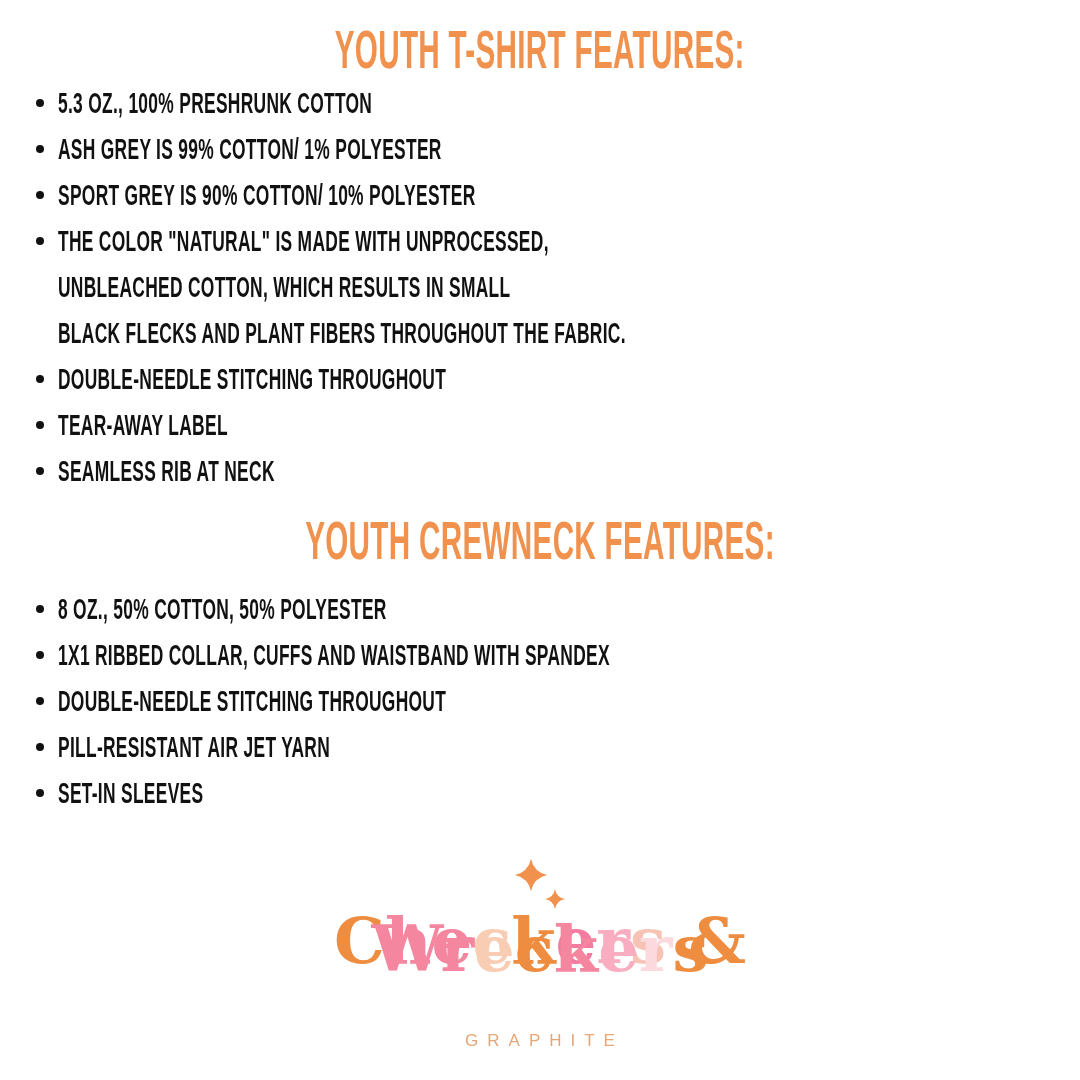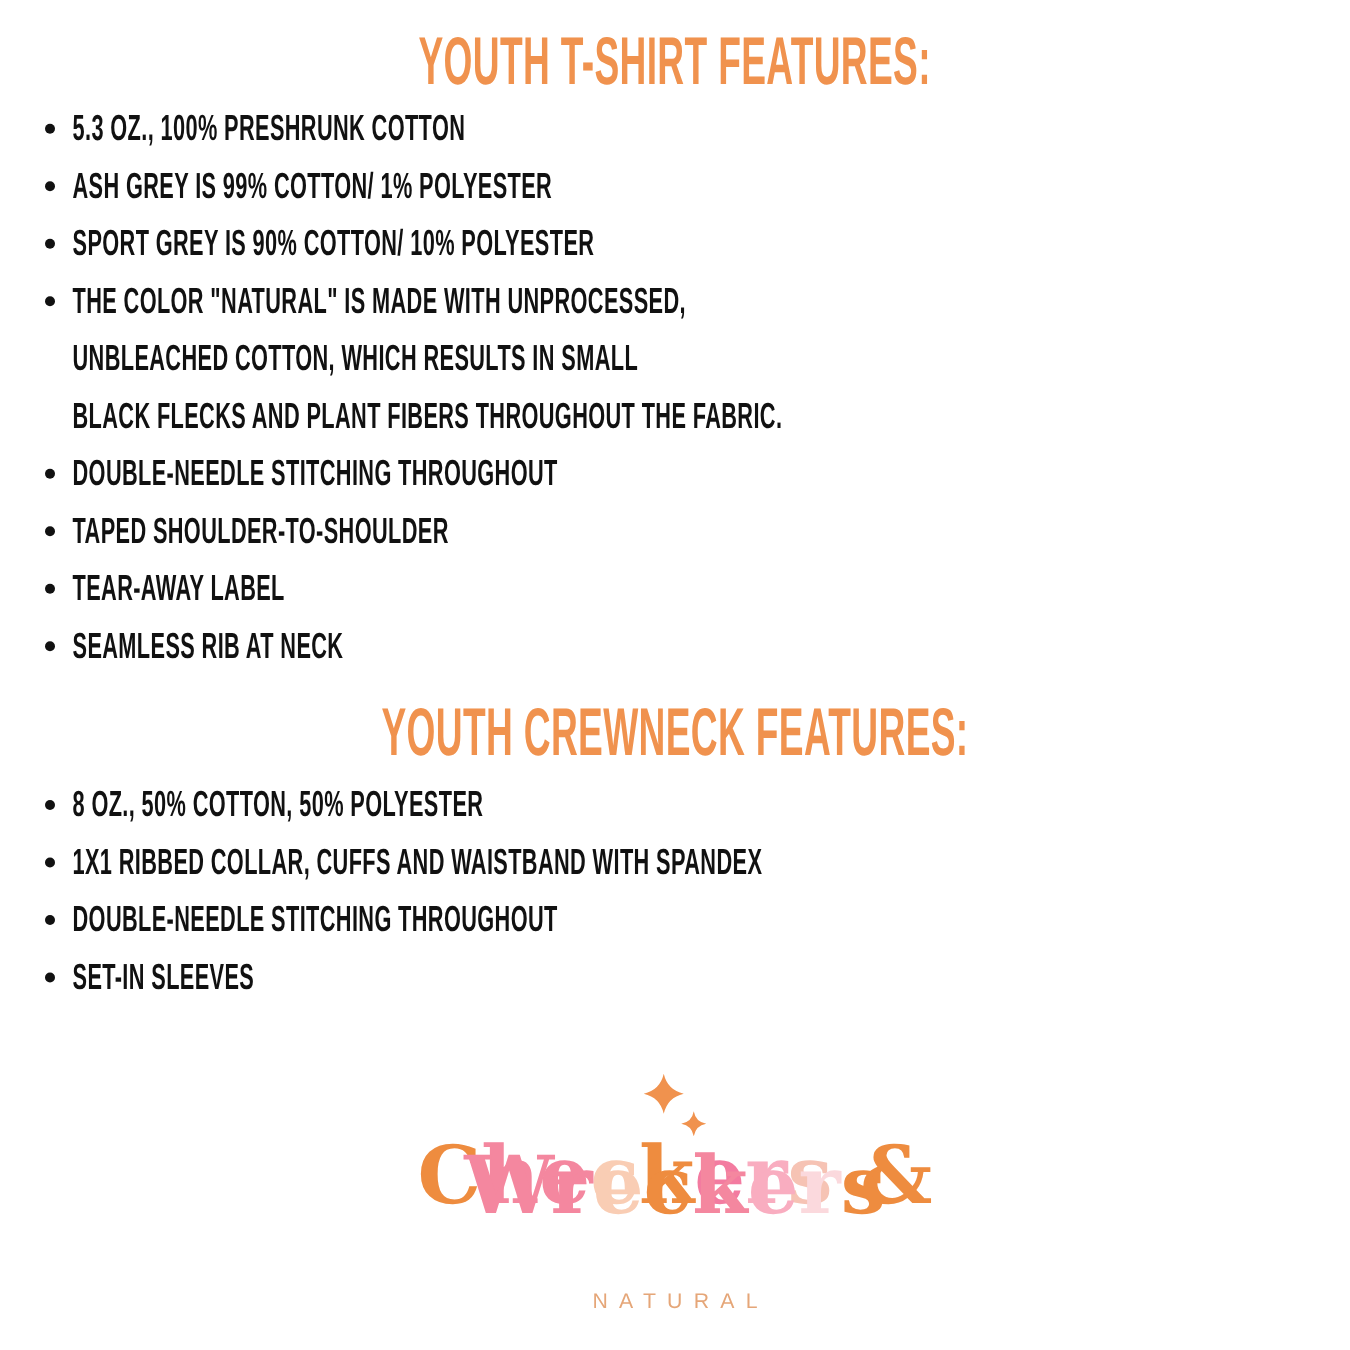--- a/index.html
+++ b/index.html
@@ -26,21 +26,21 @@
     transform-origin: center;
     white-space: nowrap;
     letter-spacing: 0.5px;
   }
   ul.features {
     list-style: none;
     margin: 0;
     padding: 0 0 0 36px;
   }
   ul.features.first { margin-top: 4px; }
-  ul.features.second { margin-top: 8px; }
+  ul.features.second { margin-top: 19px; }
   ul.features li {
     display: flex;
     align-items: flex-start;
     margin: 0;
     padding: 0;
   }
   .dot {
     flex: 0 0 8px;
     width: 8px;
     height: 8px;
@@ -114,24 +114,20 @@
         <span class="dot"></span>
         <span class="txt">THE COLOR "NATURAL" IS MADE WITH UNPROCESSED, UNBLEACHED COTTON, WHICH RESULTS IN SMALL
 BLACK FLECKS AND PLANT FIBERS THROUGHOUT THE FABRIC.</span>
       </li>
       <li>
         <span class="dot"></span>
         <span class="txt">DOUBLE-NEEDLE STITCHING THROUGHOUT</span>
       </li>
       <li>
         <span class="dot"></span>
-        <span class="txt">TAPED SHOULDER-TO-SHOULDER</span>
-      </li>
-      <li>
-        <span class="dot"></span>
         <span class="txt">TEAR-AWAY LABEL</span>
       </li>
       <li>
         <span class="dot"></span>
         <span class="txt">SEAMLESS RIB AT NECK</span>
       </li>
     </ul>
 
   <h1 class="heading h2"><span class="cond">YOUTH CREWNECK FEATURES:</span></h1>
 
@@ -143,27 +139,31 @@
       <li>
         <span class="dot"></span>
         <span class="txt">1X1 RIBBED COLLAR, CUFFS AND WAISTBAND WITH SPANDEX</span>
       </li>
       <li>
         <span class="dot"></span>
         <span class="txt">DOUBLE-NEEDLE STITCHING THROUGHOUT</span>
       </li>
       <li>
         <span class="dot"></span>
+        <span class="txt">PILL-RESISTANT AIR JET YARN</span>
+      </li>
+      <li>
+        <span class="dot"></span>
         <span class="txt">SET-IN SLEEVES</span>
       </li>
     </ul>
 
   <div class="logo">
     <svg class="sparkles" width="70" height="60" viewBox="0 0 70 60" aria-hidden="true">
       <path class="sparkle-path" d="M26 4 Q29 17 42 20 Q29 23 26 36 Q23 23 10 20 Q23 17 26 4 Z" fill="#F0924E"></path>
       <path class="sparkle-path" d="M50 34 Q51.5 42.5 60 44 Q51.5 45.5 50 54 Q48.5 45.5 40 44 Q48.5 42.5 50 34 Z" fill="#F0924E"></path>
     </svg>
     <div class="logo-line l1"><span style="color: rgb(238, 140, 63);">C</span><span style="color: rgb(244, 135, 159);">h</span><span style="color: rgb(244, 135, 159);">e</span><span style="color: rgb(249, 205, 180);">c</span><span style="color: rgb(238, 140, 63);">k</span><span style="color: rgb(243, 123, 160);">e</span><span style="color: rgb(249, 173, 192);">r</span><span style="color: rgb(246, 195, 180);">s</span><span style="color: rgb(238, 140, 63);">&nbsp;</span><span style="color: rgb(238, 140, 63);">&amp;</span></div>
     <div class="logo-line l2"><span style="color: rgb(244, 135, 159);">W</span><span style="color: rgb(244, 135, 159);">r</span><span style="color: rgb(249, 205, 180);">e</span><span style="color: rgb(238, 140, 63);">c</span><span style="color: rgb(244, 135, 159);">k</span><span style="color: rgb(249, 173, 192);">e</span><span style="color: rgb(251, 217, 221);">r</span><span style="color: rgb(238, 140, 63);">s</span></div>
-    <div class="boutique" style="color: rgb(229, 166, 120);">NATURAL</div>
+    <div class="boutique" style="color: rgb(229, 166, 120);">GRAPHITE</div>
   </div>
 
 </div>
 
 </body></html>

